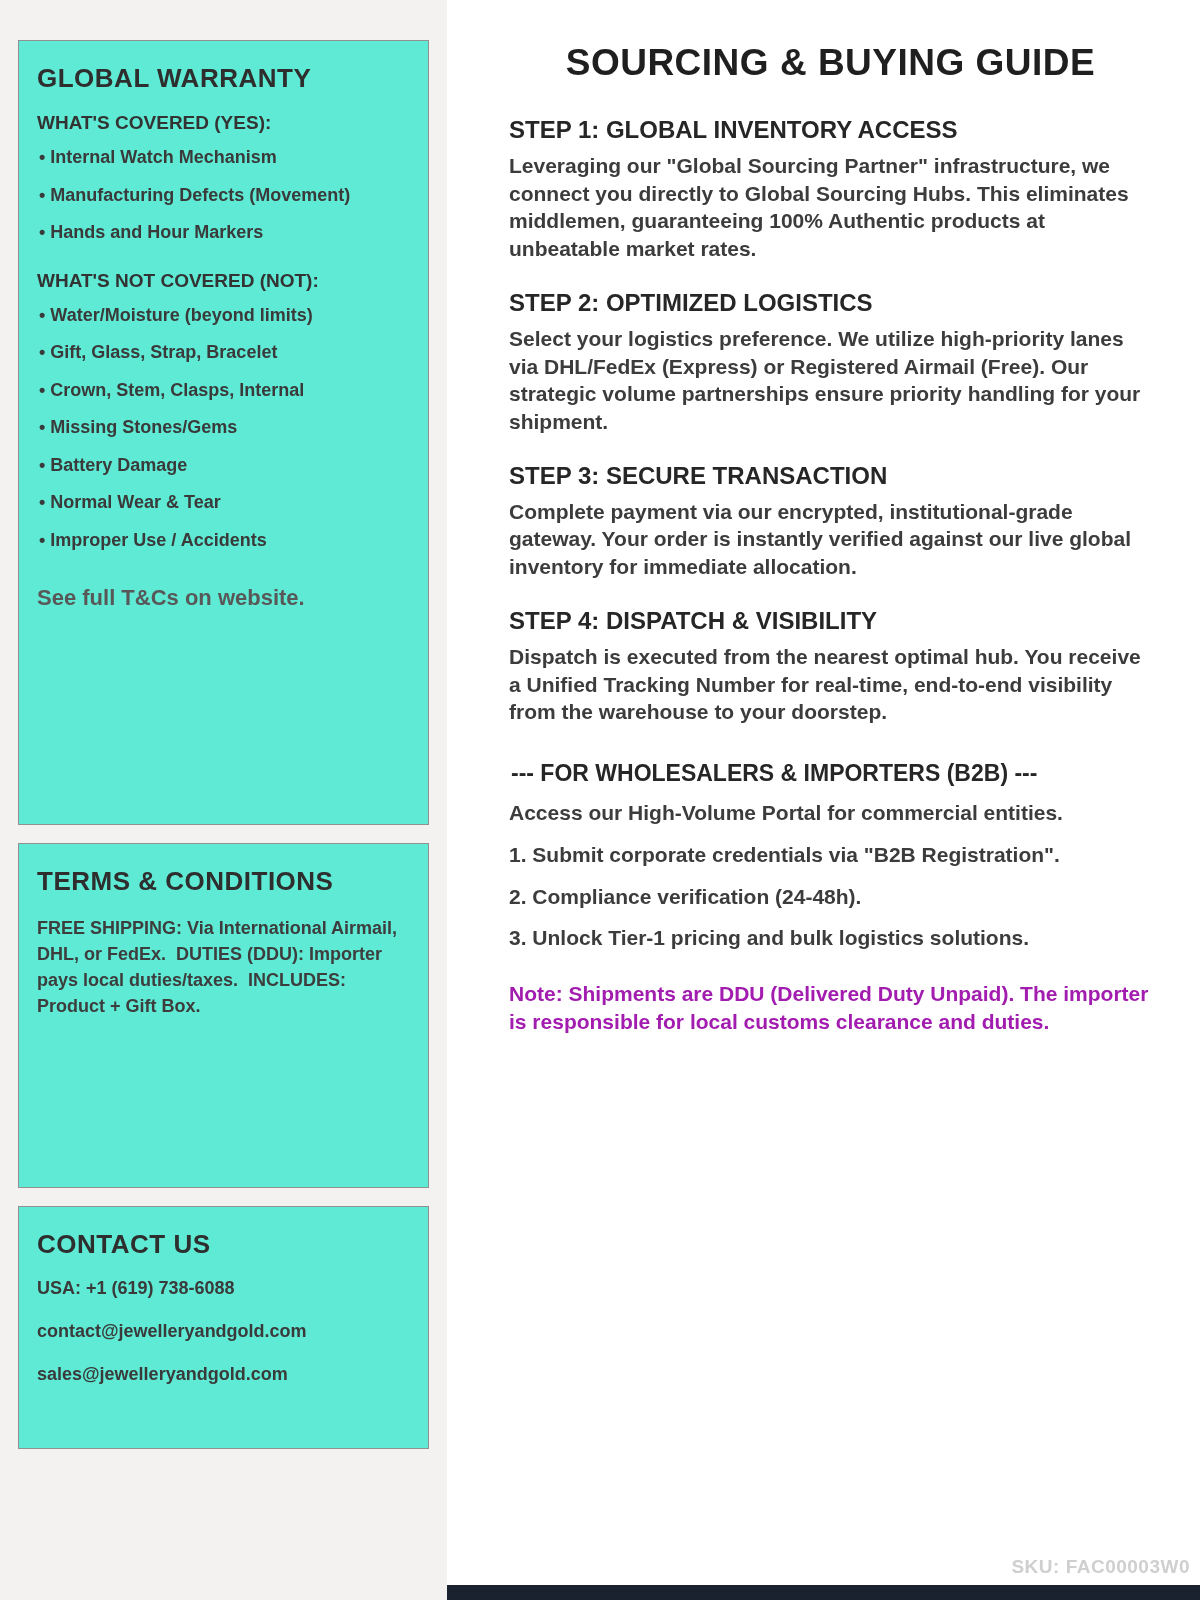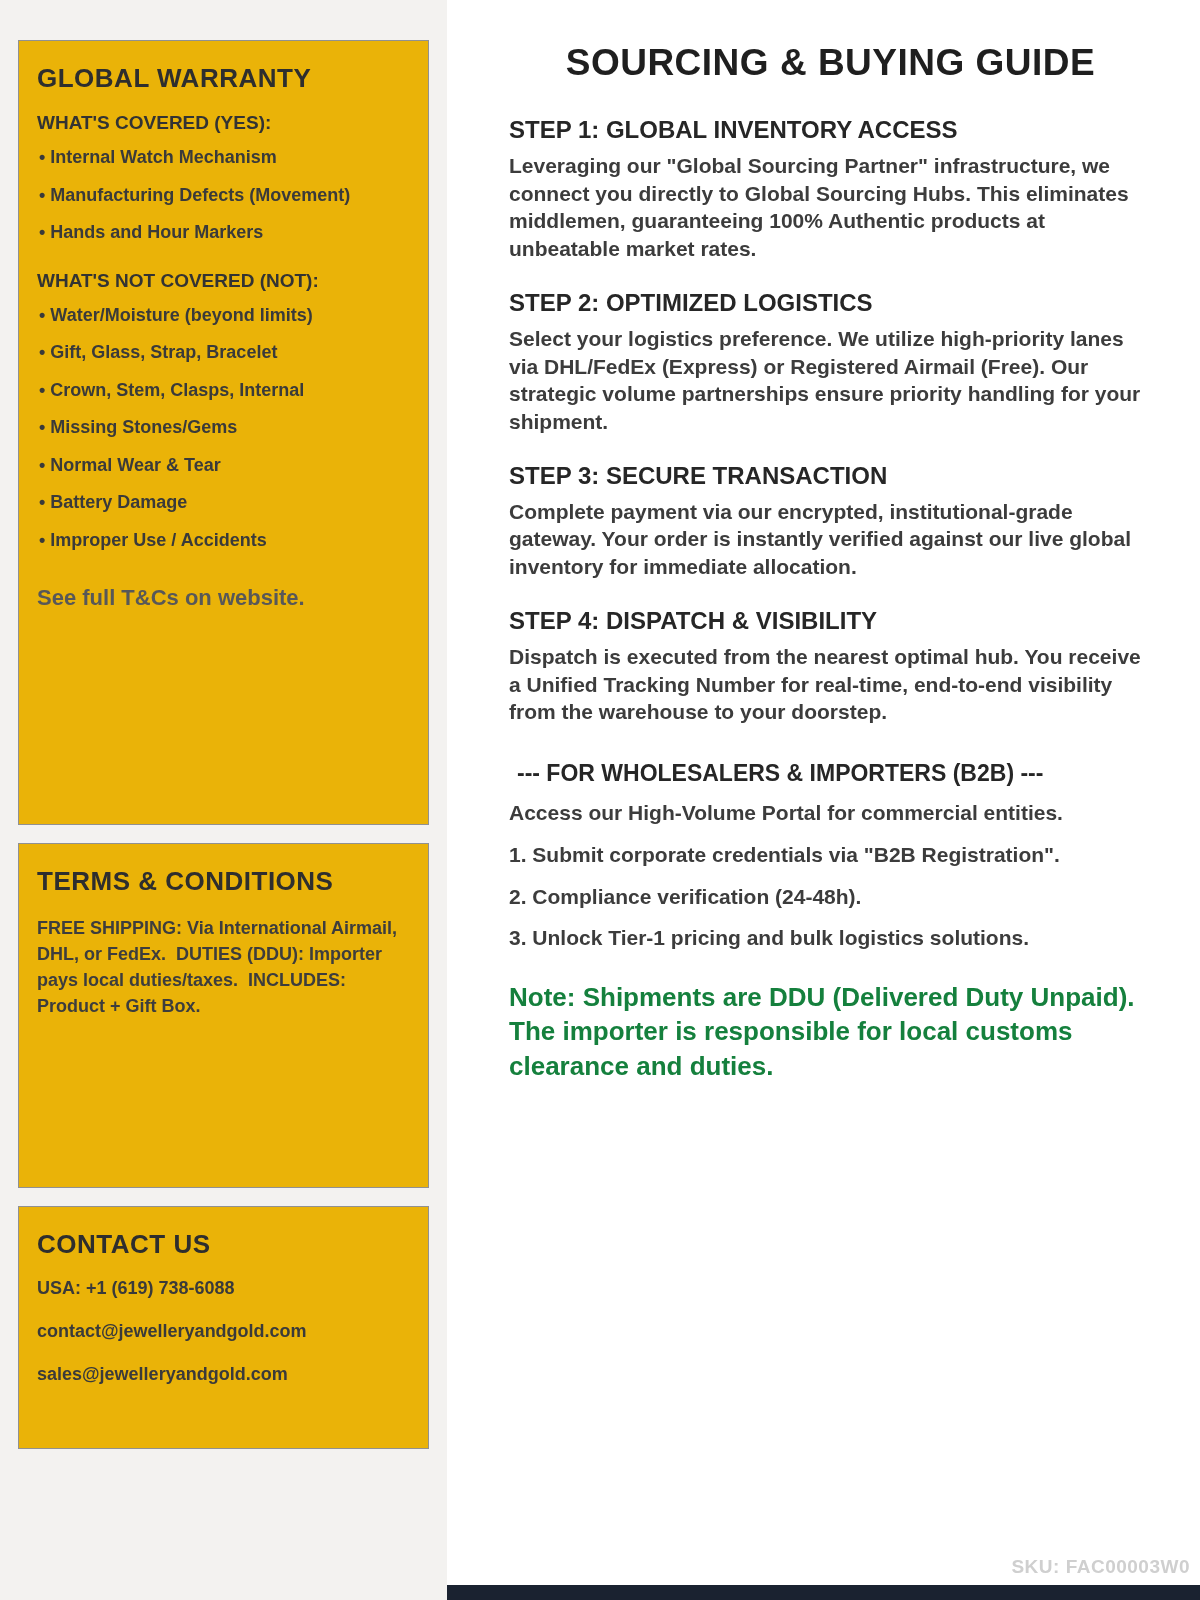--- a/index.html
+++ b/index.html
@@ -9,21 +9,21 @@
     color:#3a3a3a;background:#fff;overflow:hidden;
   }
   .page{display:flex;width:1200px;height:1600px;}
 
   
   .sidebar{
     width:447px;box-sizing:border-box;background:#f3f2f0;
     padding:40px 18px 20px 18px;flex-shrink:0;
   }
   .side-box{
-    box-sizing:border-box;border:1px solid #919191;background:#eab308;
+    box-sizing:border-box;border:1px solid #919191;background:#5eead4;
     padding:18px 16px 20px 18px;margin-bottom:18px;
   }
   .box-warranty{min-height:785px;}
   .box-terms{min-height:345px;}
   .box-contact{min-height:243px;}
   .side-title{
     font-size:26px;font-weight:800;color:#2e2e2e;
     margin:4px 0 18px 0;letter-spacing:.5px;
   }
   .side-subtitle{
@@ -58,28 +58,28 @@
   }
   .step{margin-bottom:26px;}
   .step-heading{
     font-size:24px;font-weight:800;color:#262626;margin:0 0 8px 0;
   }
   .step-body{
     font-size:21px;font-weight:600;line-height:1.32;color:#3c3c3c;
     margin:0;max-width:690px;
   }
   .b2b-heading{
-    font-size:23px;font-weight:800;color:#262626;margin:34px 0 12px 8px;
+    font-size:23px;font-weight:800;color:#262626;margin:34px 0 12px 2px;
   }
   .b2b-intro,.b2b-item{
     font-size:21px;font-weight:700;line-height:1.32;color:#3c3c3c;
     margin:0 0 14px 0;max-width:690px;
   }
   .b2b-note{
-    font-size:26px;font-weight:600;line-height:1.32;color:#15803d;
+    font-size:21px;font-weight:600;line-height:1.32;color:#a21caf;
     margin:28px 0 10px 0;max-width:690px;
   }
   .sku{
     position:absolute;right:10px;bottom:22px;
     font-size:19px;font-weight:700;color:#cfcfcf;letter-spacing:.5px;
   }
   .footer-bar{
     position:absolute;left:0;right:0;bottom:0;height:15px;background:#1a2230;
   }
 </style>
@@ -96,22 +96,22 @@
       <h3 class="side-subtitle first">WHAT'S COVERED (YES):</h3>
       <div class="bullet-item">Internal Watch Mechanism</div>
       <div class="bullet-item">Manufacturing Defects (Movement)</div>
       <div class="bullet-item">Hands and Hour Markers</div>
 
       <h3 class="side-subtitle">WHAT'S NOT COVERED (NOT):</h3>
       <div class="bullet-item">Water/Moisture (beyond limits)</div>
       <div class="bullet-item">Gift, Glass, Strap, Bracelet</div>
       <div class="bullet-item">Crown, Stem, Clasps, Internal</div>
       <div class="bullet-item">Missing Stones/Gems</div>
+      <div class="bullet-item">Battery Damage</div>
       <div class="bullet-item">Normal Wear &amp; Tear</div>
-      <div class="bullet-item">Battery Damage</div>
       <div class="bullet-item">Improper Use / Accidents</div>
 
       <div class="side-footnote">See full T&amp;Cs on website.</div>
     </section>
 
     <section class="side-box box-terms">
       <h2 class="side-title">TERMS &amp; CONDITIONS</h2>
       <p class="terms-body">FREE SHIPPING: Via International Airmail, DHL, or FedEx.  DUTIES (DDU): Importer pays local duties/taxes.  INCLUDES: Product + Gift Box.</p>
     </section>
 

